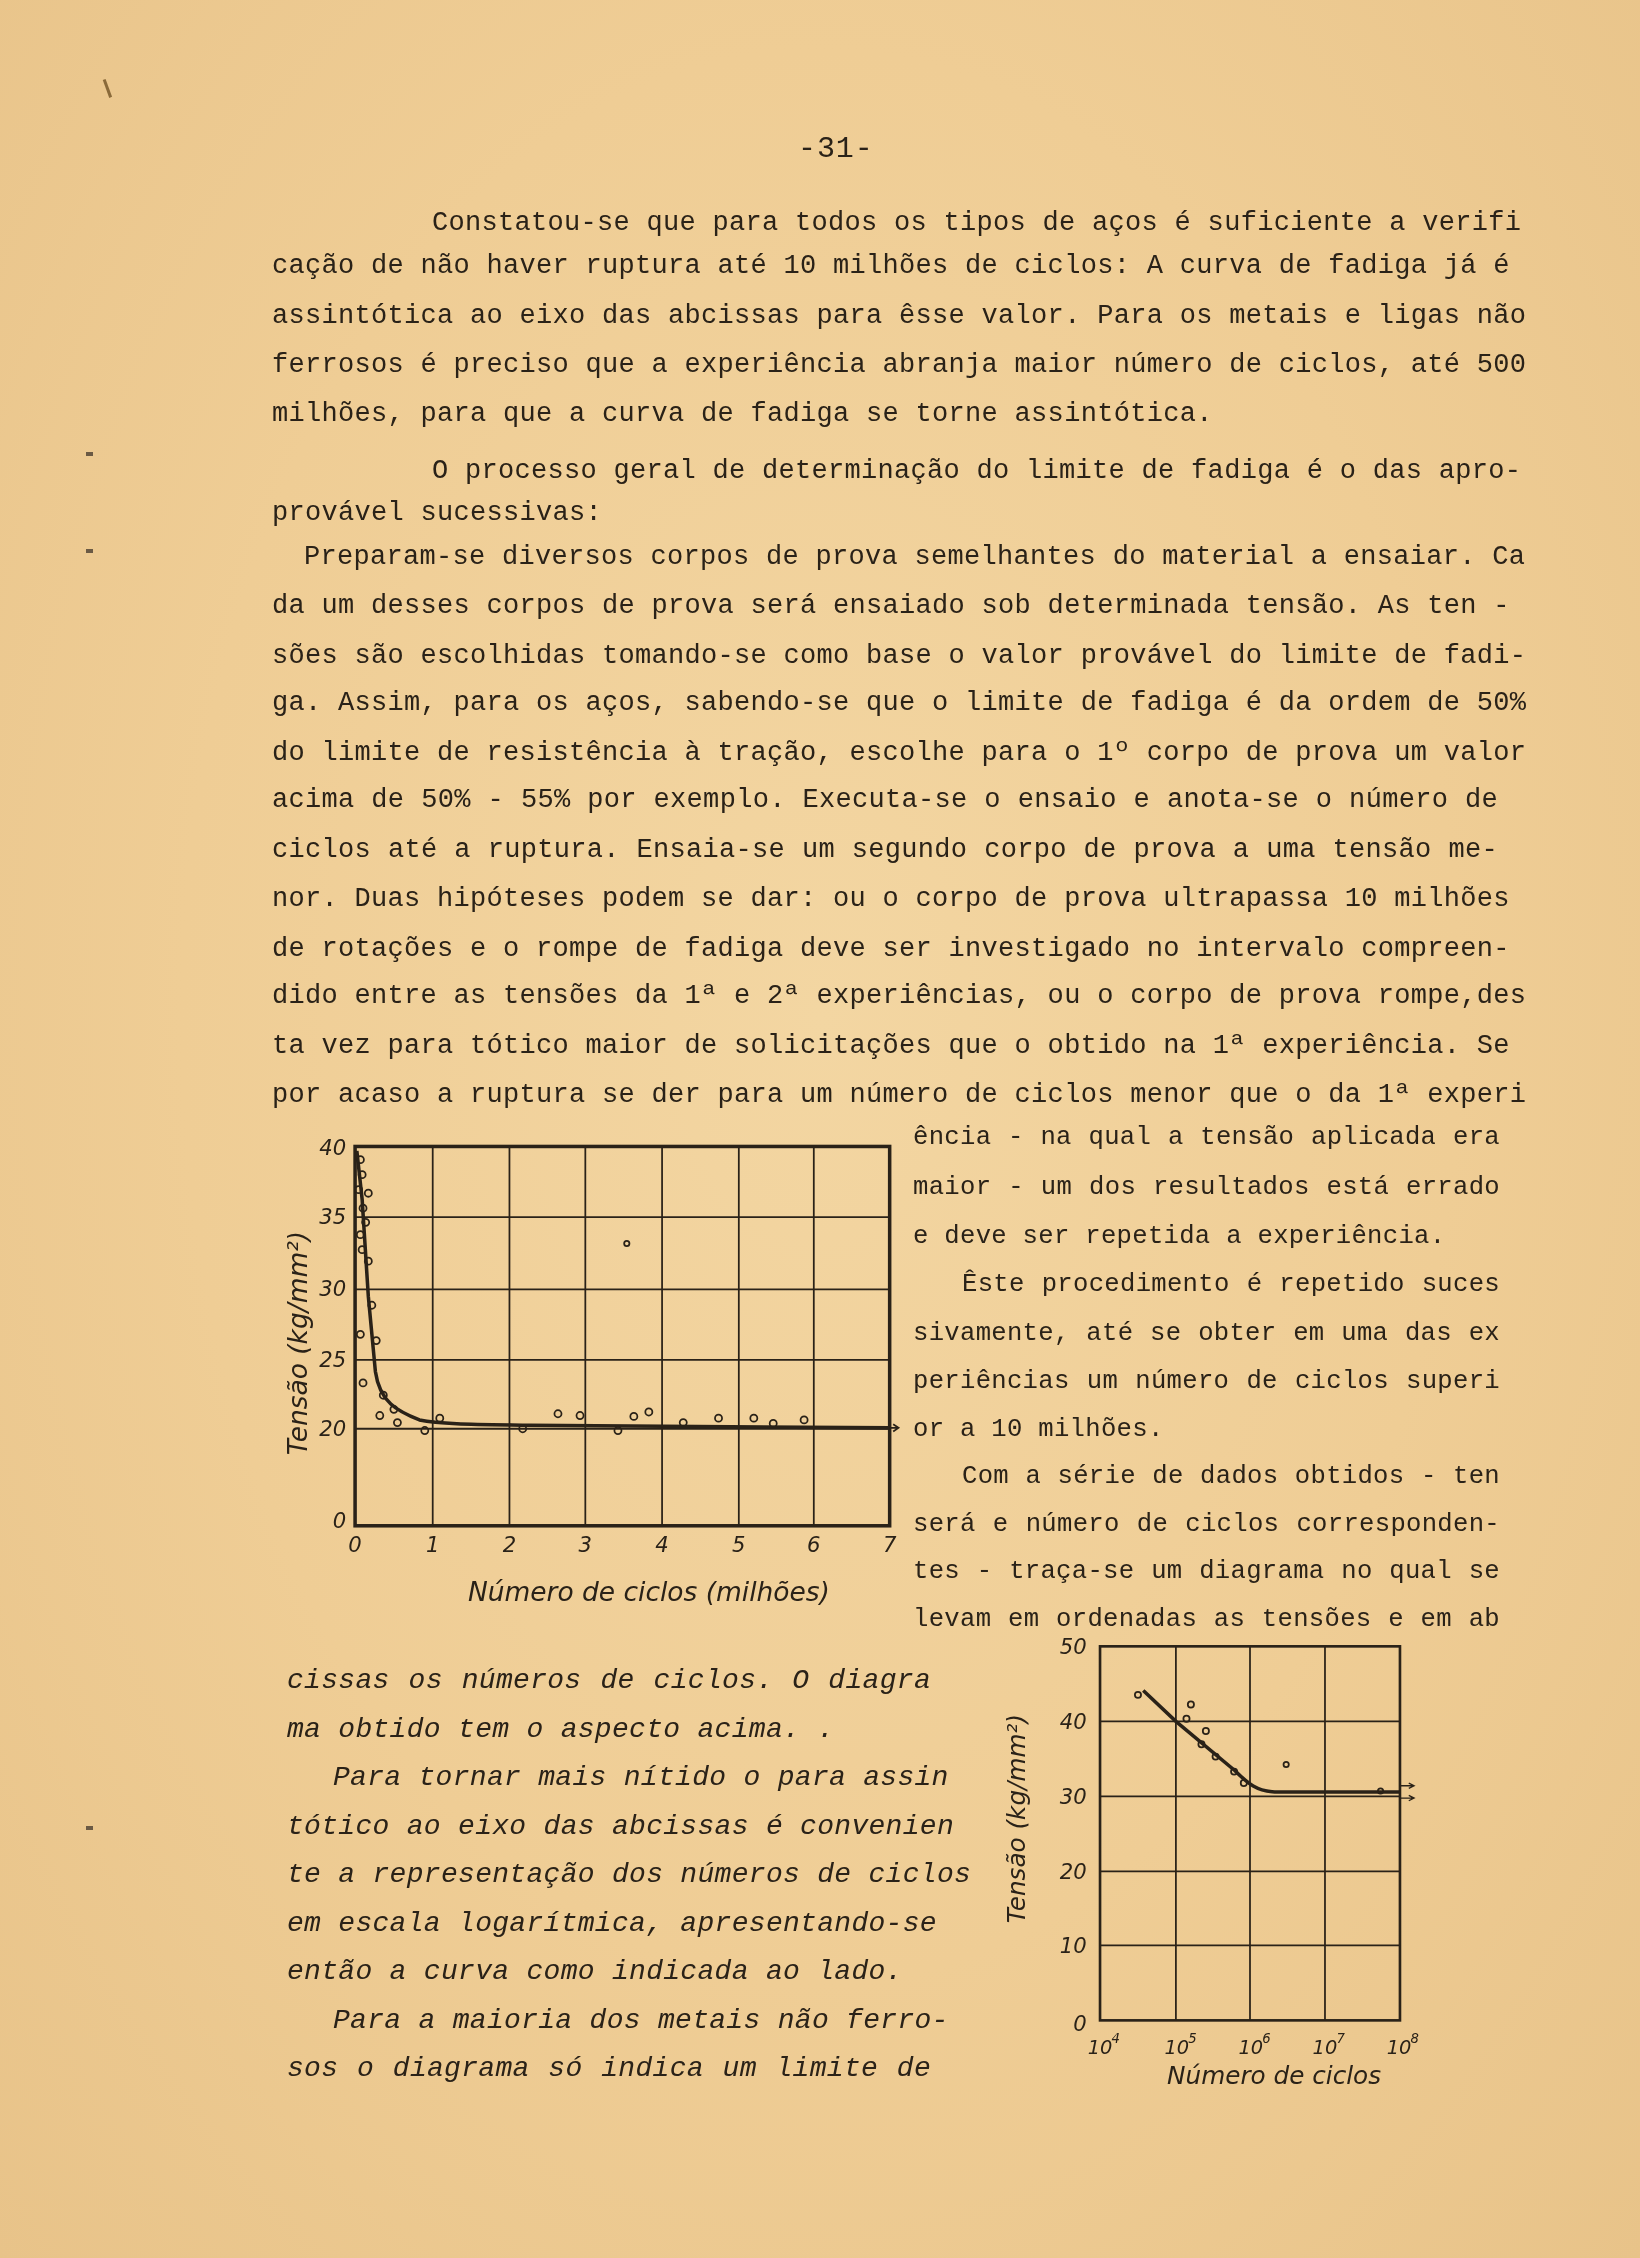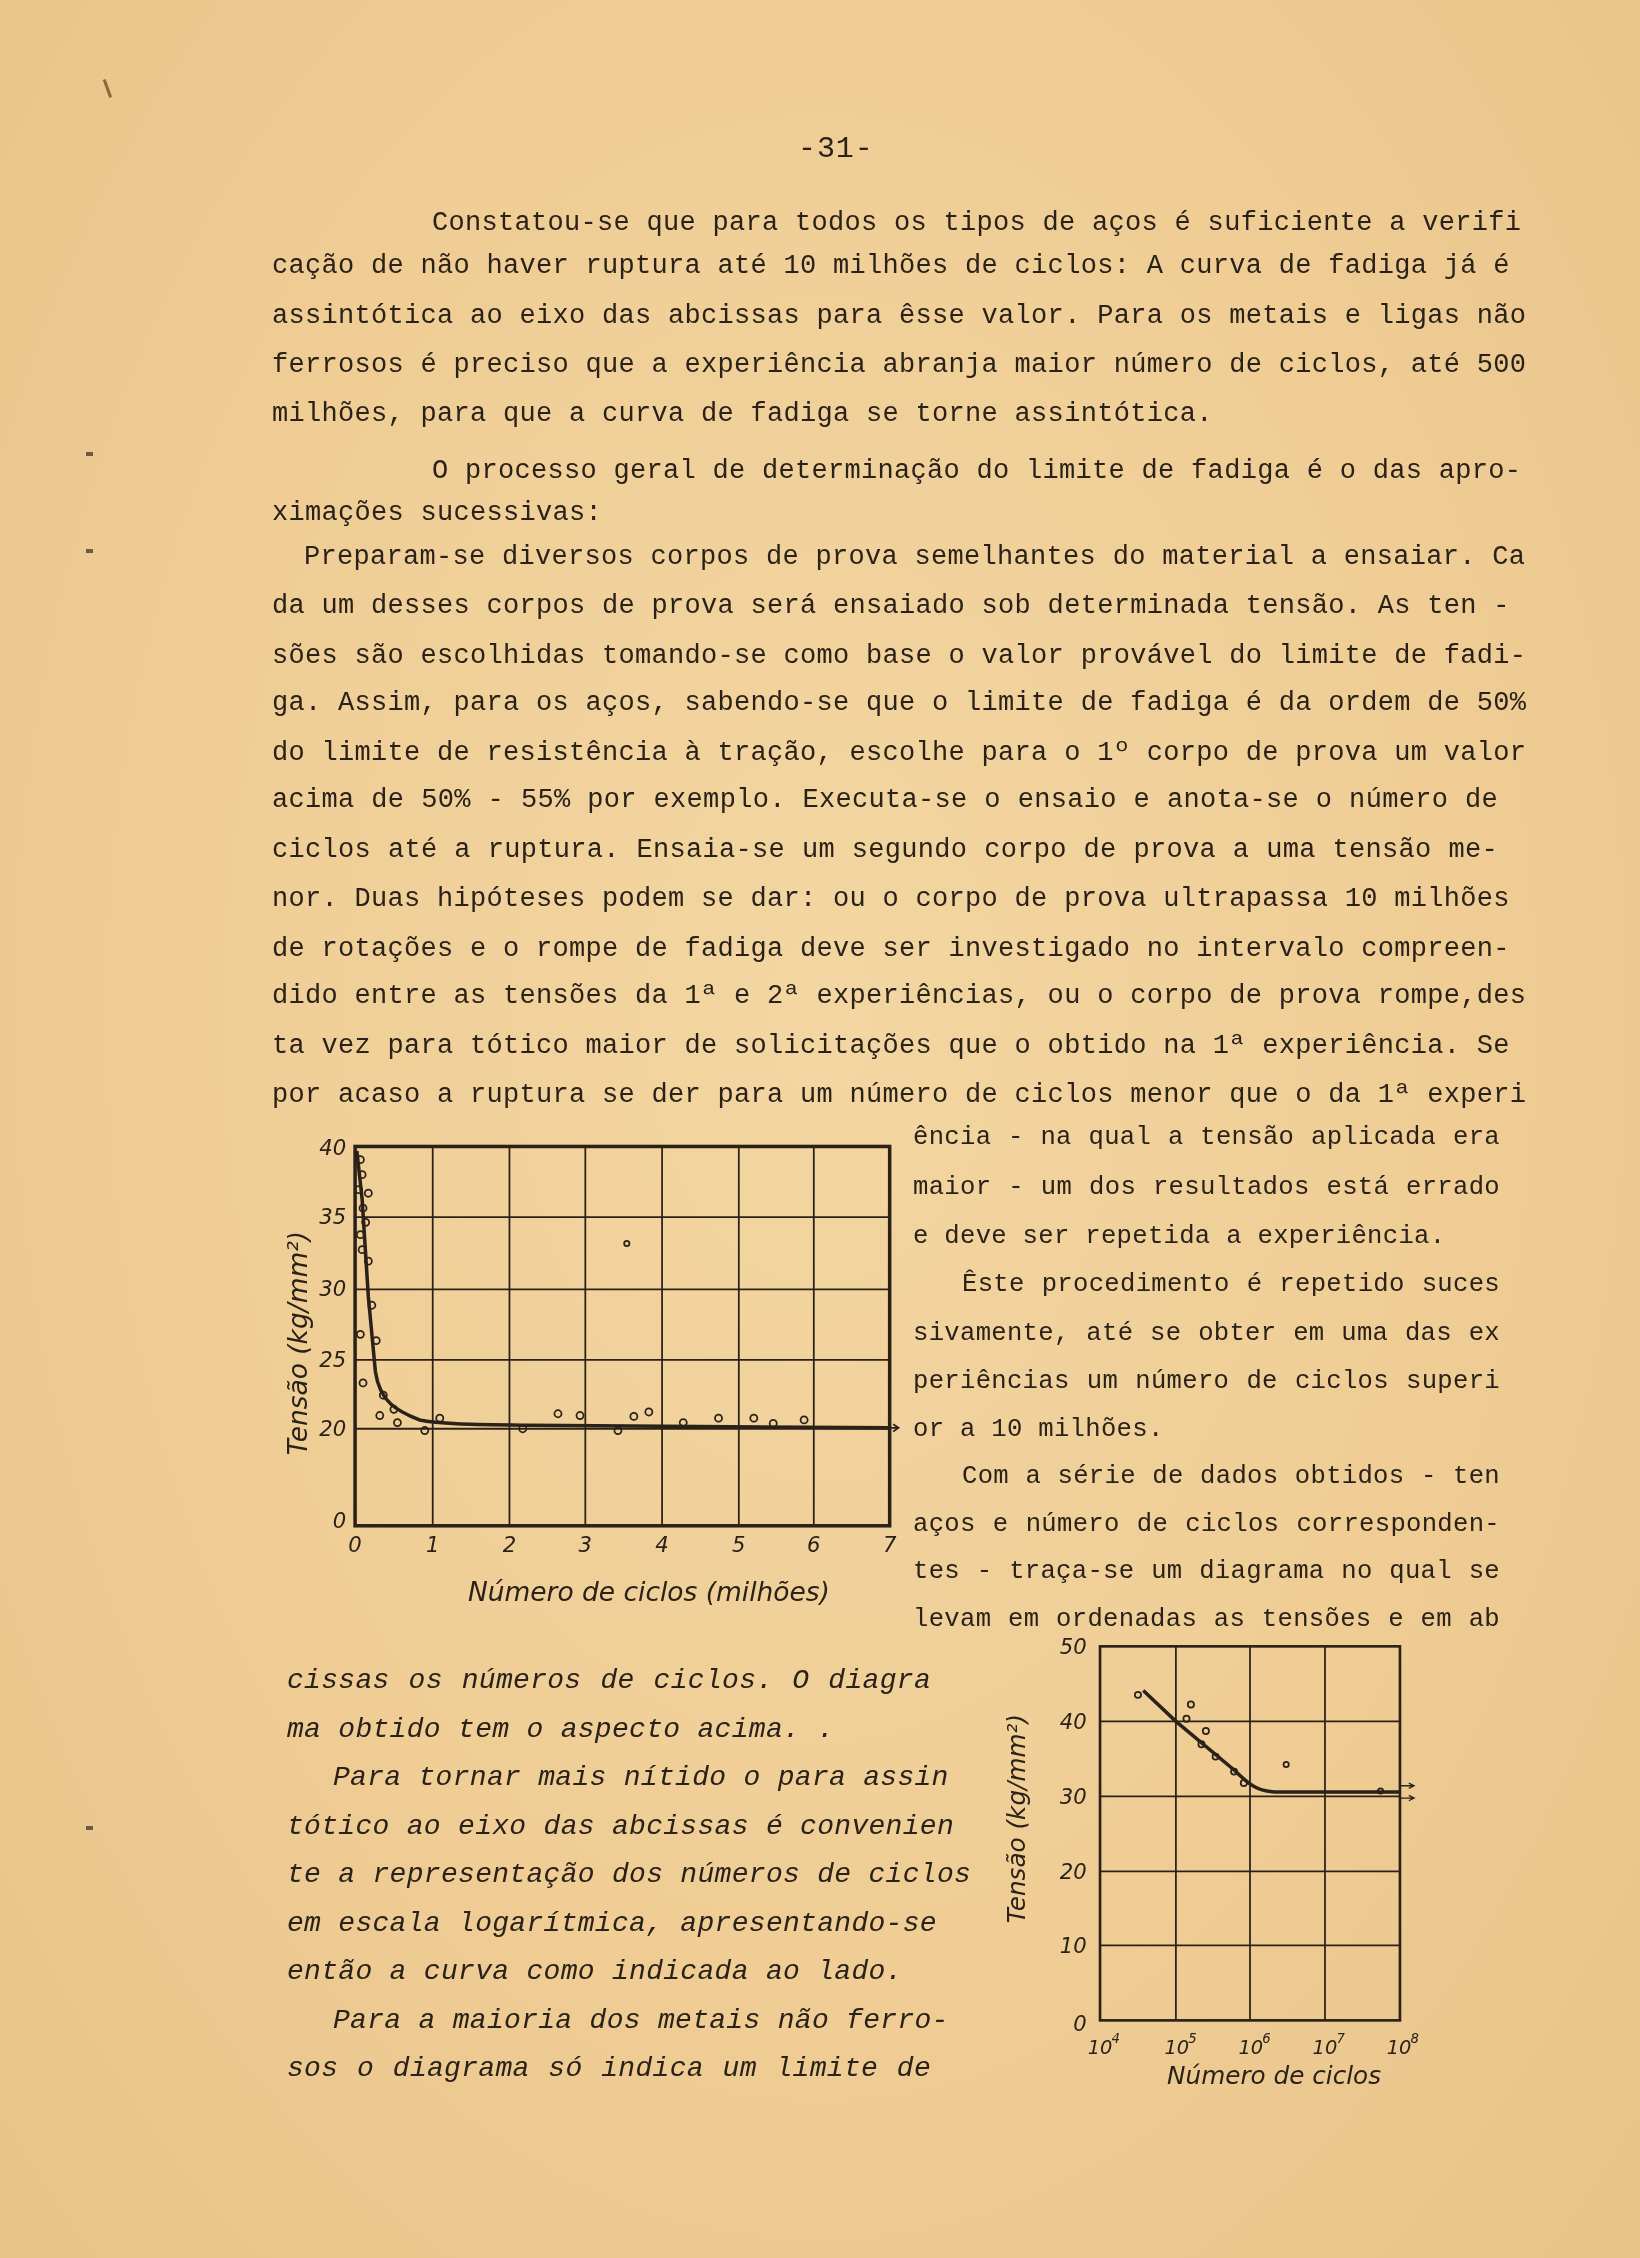--- a/index.html
+++ b/index.html
@@ -33,21 +33,21 @@
 
   <div class="page-number">-31-</div>
 
   <div>
     <div class="line indent-big just" style="top:198px">Constatou-se que para todos os tipos de aços é suficiente a verifi</div>
     <div class="line just" style="top:249px">cação de não haver ruptura até 10 milhões de ciclos: A curva de fadiga já é</div>
     <div class="line just" style="top:299px">assintótica ao eixo das abcissas para êsse valor. Para os metais e ligas não</div>
     <div class="line just" style="top:348px">ferrosos é preciso que a experiência abranja maior número de ciclos, até 500</div>
     <div class="line" style="top:397px">milhões, para que a curva de fadiga se torne assintótica.</div>
     <div class="line indent-big just" style="top:446px">O processo geral de determinação do limite de fadiga é o das apro-</div>
-    <div class="line" style="top:496px">ximações sucessivas:</div>
+    <div class="line" style="top:496px">provável sucessivas:</div>
     <div class="line indent-small just" style="top:540px">Preparam-se diversos corpos de prova semelhantes do material a ensaiar. Ca</div>
     <div class="line just" style="top:589px">da um desses corpos de prova será ensaiado sob determinada tensão. As ten -</div>
     <div class="line just" style="top:639px">sões são escolhidas tomando-se como base o valor provável do limite de fadi-</div>
     <div class="line just" style="top:686px">ga. Assim, para os aços, sabendo-se que o limite de fadiga é da ordem de 50%</div>
     <div class="line just" style="top:736px">do limite de resistência à tração, escolhe para o 1º corpo de prova um valor</div>
     <div class="line just" style="top:783px">acima de 50% - 55% por exemplo. Executa-se o ensaio e anota-se o número de</div>
     <div class="line just" style="top:833px">ciclos até a ruptura. Ensaia-se um segundo corpo de prova a uma tensão me-</div>
     <div class="line just" style="top:882px">nor. Duas hipóteses podem se dar: ou o corpo de prova ultrapassa 10 milhões</div>
     <div class="line just" style="top:932px">de rotações e o rompe de fadiga deve ser investigado no intervalo compreen-</div>
     <div class="line just" style="top:979px">dido entre as tensões da 1ª e 2ª experiências, ou o corpo de prova rompe,des</div>
@@ -57,21 +57,21 @@
 
   <div>
     <div class="line right just" style="top:1120px">ência - na qual a tensão aplicada era</div>
     <div class="line right just" style="top:1170px">maior - um dos resultados está errado</div>
     <div class="line right" style="top:1219px">e deve ser repetida a experiência.</div>
     <div class="line right indent just" style="top:1267px">Êste procedimento é repetido suces</div>
     <div class="line right just" style="top:1316px">sivamente, até se obter em uma das ex</div>
     <div class="line right just" style="top:1364px">periências um número de ciclos superi</div>
     <div class="line right" style="top:1412px">or a 10 milhões.</div>
     <div class="line right indent just" style="top:1459px">Com a série de dados obtidos - ten</div>
-    <div class="line right just" style="top:1507px">aços e número de ciclos corresponden-</div>
+    <div class="line right just" style="top:1507px">será e número de ciclos corresponden-</div>
     <div class="line right just" style="top:1554px">tes - traça-se um diagrama no qual se</div>
     <div class="line right just" style="top:1602px">levam em ordenadas as tensões e em ab</div>
   </div>
 
   <div>
     <div class="line lower just" style="top:1663px">cissas os números de ciclos. O diagra</div>
     <div class="line lower" style="top:1712px">ma obtido tem o aspecto acima. .</div>
     <div class="line lower indent just" style="top:1760px">Para tornar mais nítido o para assin</div>
     <div class="line lower just" style="top:1809px">tótico ao eixo das abcissas é convenien</div>
     <div class="line lower just" style="top:1857px">te a representação dos números de ciclos</div>

